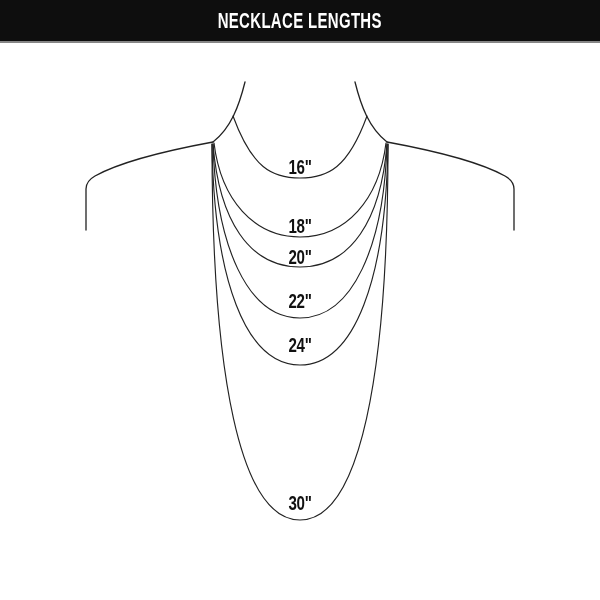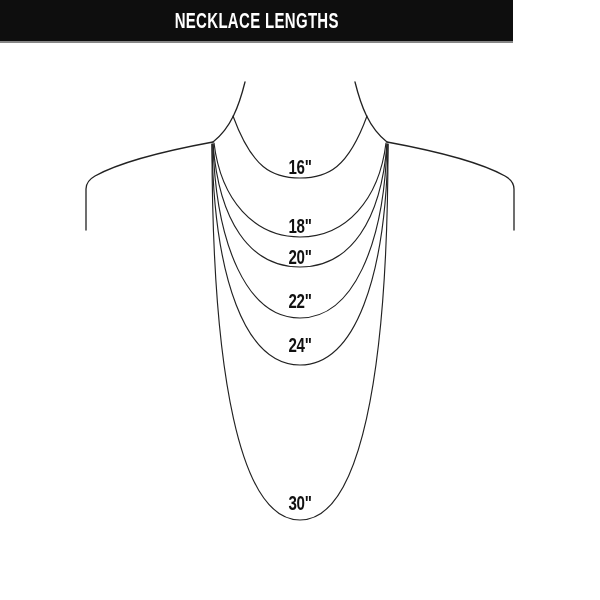--- a/index.html
+++ b/index.html
@@ -11,21 +11,21 @@
   .stage {
     position: relative;
     width: 600px;
     height: 600px;
     background: #ffffff;
     overflow: hidden;
   }
   .header-bar {
     position: absolute;
     top: 0; left: 0;
-    width: 513px;
+    width: 600px;
     height: 43px;
     background: #0e0e0e;
     border-bottom: 2px solid #868686;
     display: flex;
     align-items: center;
     justify-content: center;
     box-sizing: border-box;
   }
   .header-title {
     display: inline-block;

